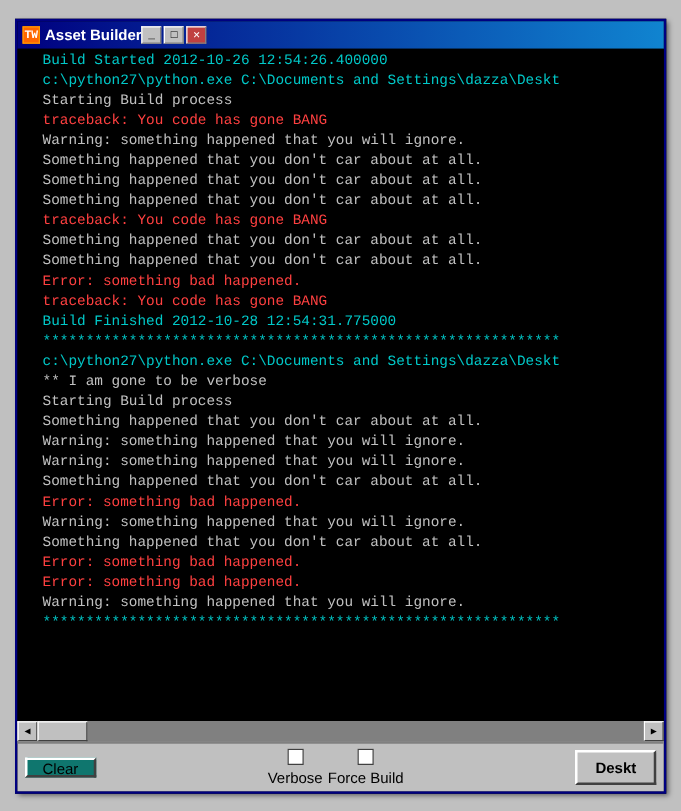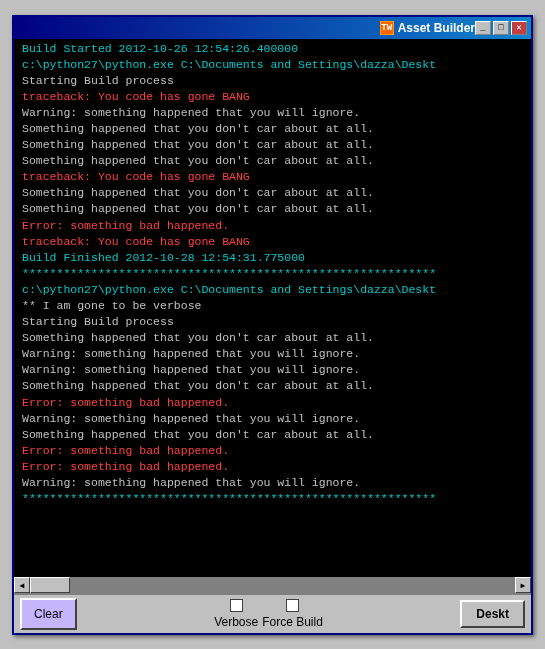--- a/index.html
+++ b/index.html
@@ -21,21 +21,21 @@
       display: flex;
       flex-direction: column;
       box-shadow: 2px 2px 4px rgba(0,0,0,0.5);
     }
     .title-bar {
       background: linear-gradient(to right, #000080, #1084d0);
       color: white;
       padding: 3px 4px;
       display: flex;
       align-items: center;
-      justify-content: flex-end;
+      justify-content: flex-start;
       height: 22px;
       flex-shrink: 0;
     }
     .title-bar-left {
       display: flex;
       align-items: center;
       gap: 4px;
     }
     .title-icon {
       width: 14px;
@@ -75,21 +75,21 @@
     }
     .title-btn.close {
       background: #c04040;
       color: white;
     }
     .content-area {
       flex: 1;
       overflow-y: scroll;
       overflow-x: scroll;
       background: #000000;
-      padding: 2px 8px;
+      padding: 2px 20px;
       color: #c0c0c0;
       font-size: 11.5px;
       line-height: 1.4;
     }
     .content-area::-webkit-scrollbar {
       width: 16px;
       height: 16px;
     }
     .content-area::-webkit-scrollbar-track {
       background: #c0c0c0;
@@ -107,23 +107,23 @@
       background: #c0c0c0;
       padding: 4px 6px;
       display: flex;
       align-items: center;
       gap: 8px;
       height: 40px;
       flex-shrink: 0;
       border-top: 2px solid #808080;
     }
     .footer-btn {
-      height: 32px;
+      height: 16px;
       padding: 0 12px;
-      background: #c4b5fd;
+      background: #0f766e;
       border: 2px solid;
       border-top-color: #ffffff;
       border-left-color: #ffffff;
       border-right-color: #404040;
       border-bottom-color: #404040;
       cursor: pointer;
       font-family: 'Tahoma', sans-serif;
       font-size: 12px;
       color: #000;
     }

